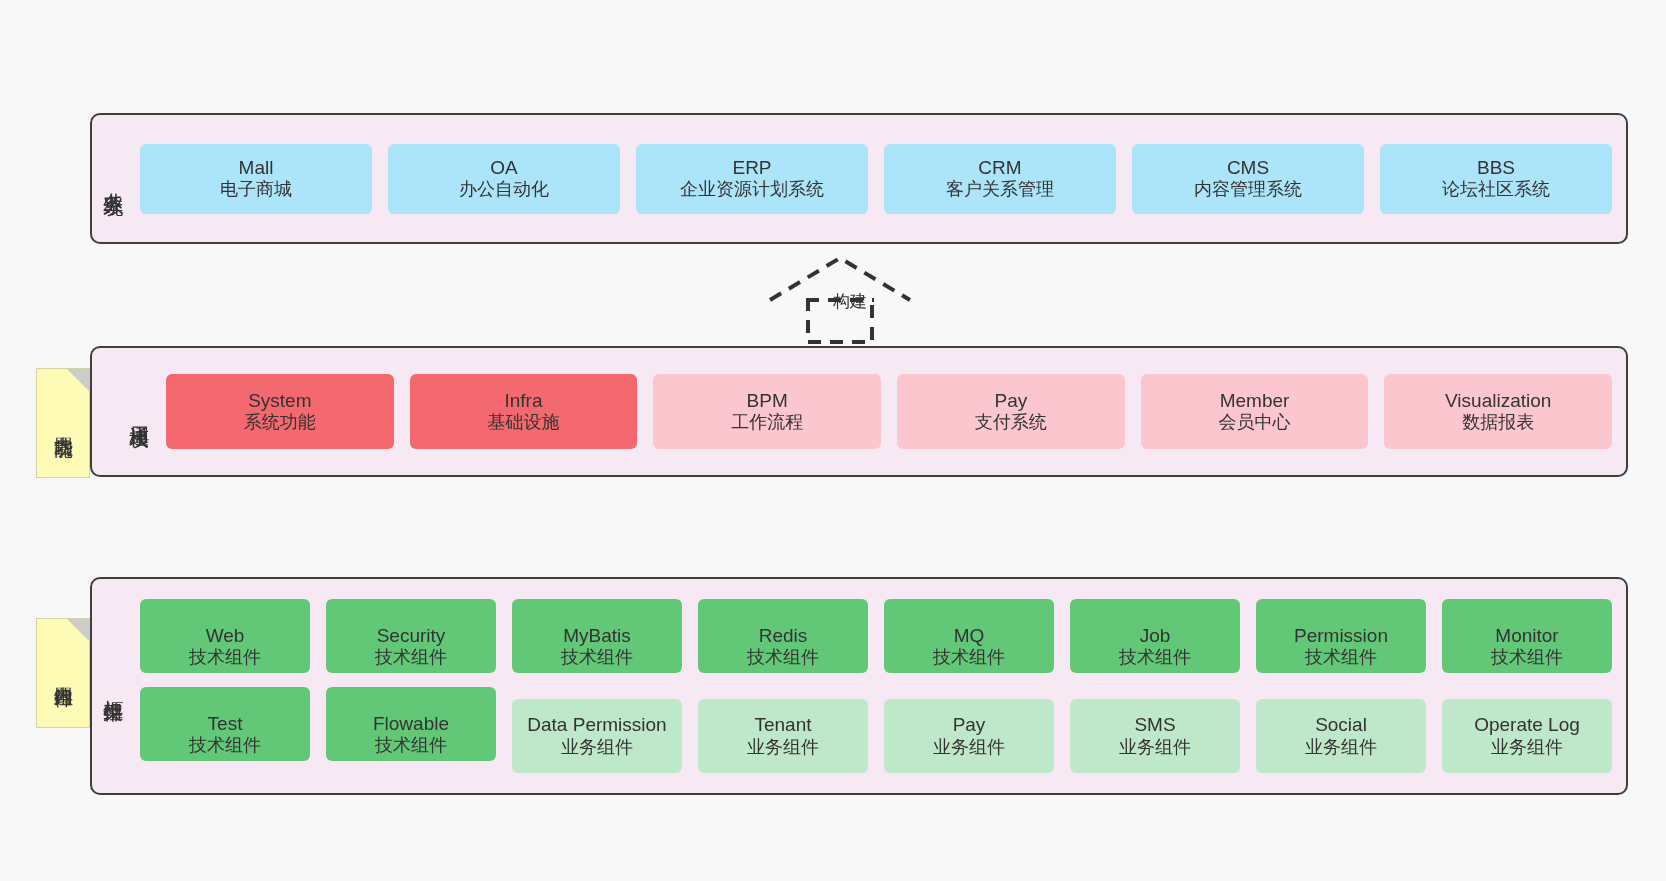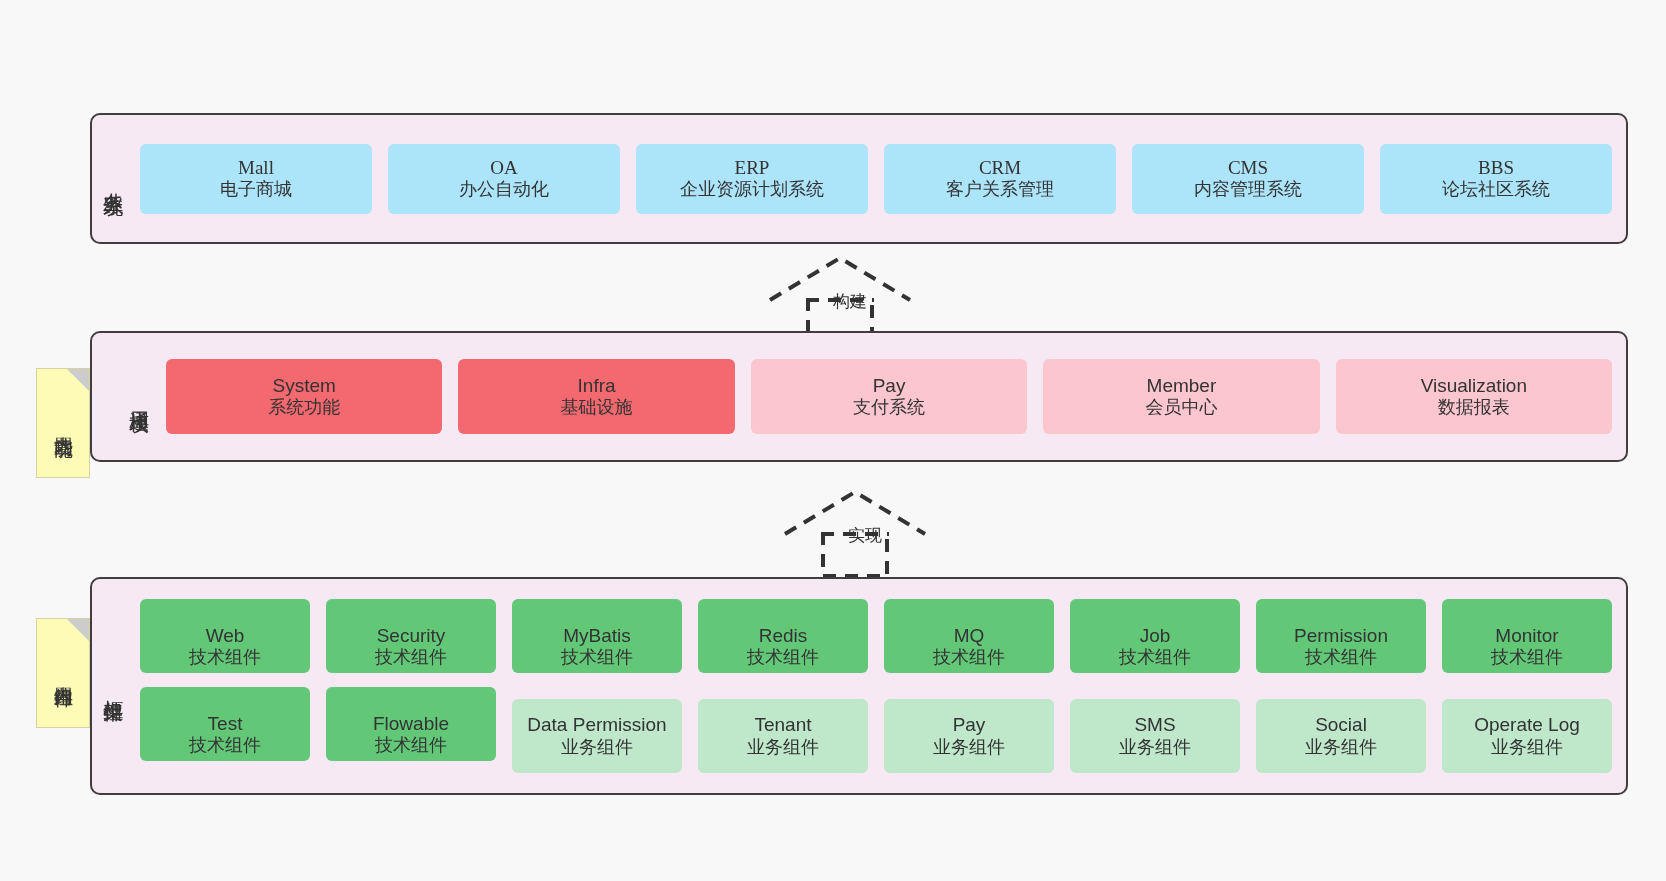--- a/index.html
+++ b/index.html
@@ -87,24 +87,24 @@
   }
 
   .box.blue   { background: #ace4fa; }
   .box.red    { background: #f4696f; }
   .box.pink   { background: #fcc6ce; }
   .box.green  { background: #62c878; justify-content: flex-end; }
   .box.lgreen { background: #bfe8ca; margin-top: 12px; }
 
   
   #layer-business { left: 90px;  top: 113px; width: 1538px; height: 131px; }
-  #layer-common   { left: 90px;  top: 331px; width: 1538px; height: 131px; padding-left: 26px; }
+  #layer-common   { left: 90px;  top: 346px; width: 1538px; height: 131px; padding-left: 26px; }
   #layer-framework{ left: 90px;  top: 577px; width: 1538px; height: 218px; }
 
-  #layer-business .row .box  { height: 70px; font-family: Liberation Serif, serif; }
+  #layer-business .row .box  { height: 70px; }
   #layer-common   .row .box  { height: 75px; }
   #layer-framework .row .box { height: 74px; }
 
   
   .note {
     position: absolute;
     background: #fdfbb6;
     border: 1px solid #d6d2a1;
     display: flex;
     align-items: center;
@@ -208,43 +208,39 @@
       <div class="row">
         <div class="box red">
           <span class="t1">System</span>
           <span class="t2">系统功能</span>
         </div>
         <div class="box red">
           <span class="t1">Infra</span>
           <span class="t2">基础设施</span>
         </div>
         <div class="box pink">
+          <span class="t1">BPM</span>
+          <span class="t2">工作流程</span>
+        </div>
+        <div class="box pink">
           <span class="t1">Pay</span>
           <span class="t2">支付系统</span>
         </div>
         <div class="box pink">
           <span class="t1">Member</span>
           <span class="t2">会员中心</span>
         </div>
         <div class="box pink">
           <span class="t1">Visualization</span>
           <span class="t2">数据报表</span>
         </div>
       </div>
     </div>
   </div>
 
-  <div class="connector" id="connector-realize">
-    <svg width="160" height="92" viewBox="0 0 160 92">
-      <polyline points="10,50 80,8 150,50" fill="none" stroke="#333333" stroke-width="4" stroke-dasharray="13,9" stroke-linecap="butt"></polyline>
-      <polyline points="48,48 48,92 112,92 112,48" fill="none" stroke="#333333" stroke-width="4" stroke-dasharray="13,9" stroke-linecap="butt"></polyline>
-      <line x1="46" y1="50" x2="114" y2="50" stroke="#333333" stroke-width="4" stroke-dasharray="13,9"></line>
-    </svg>
-    <span class="conn-label">实现</span>
-  </div>
 
   <div class="note" id="note-framework">
     <span class="fold"></span>
     <span>内置组件</span>
   </div>
 
   <div class="layer" id="layer-framework">
     <div class="layer-label">框架组件</div>
     <div class="layer-body">
 

